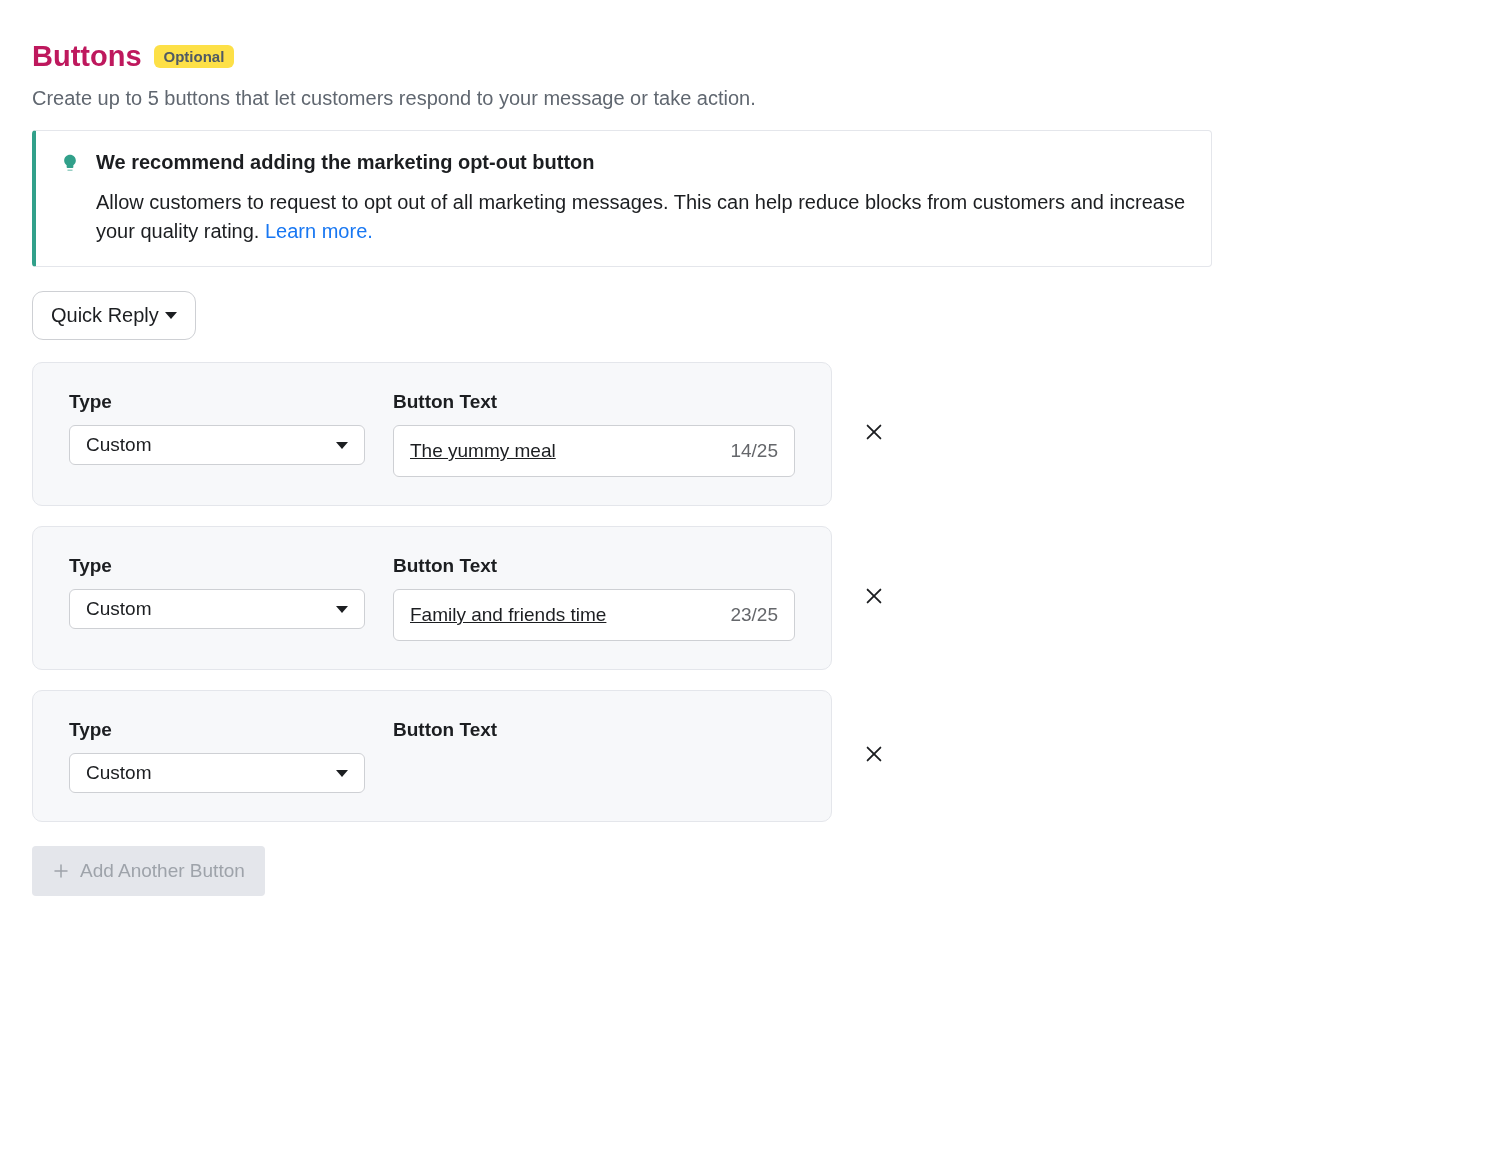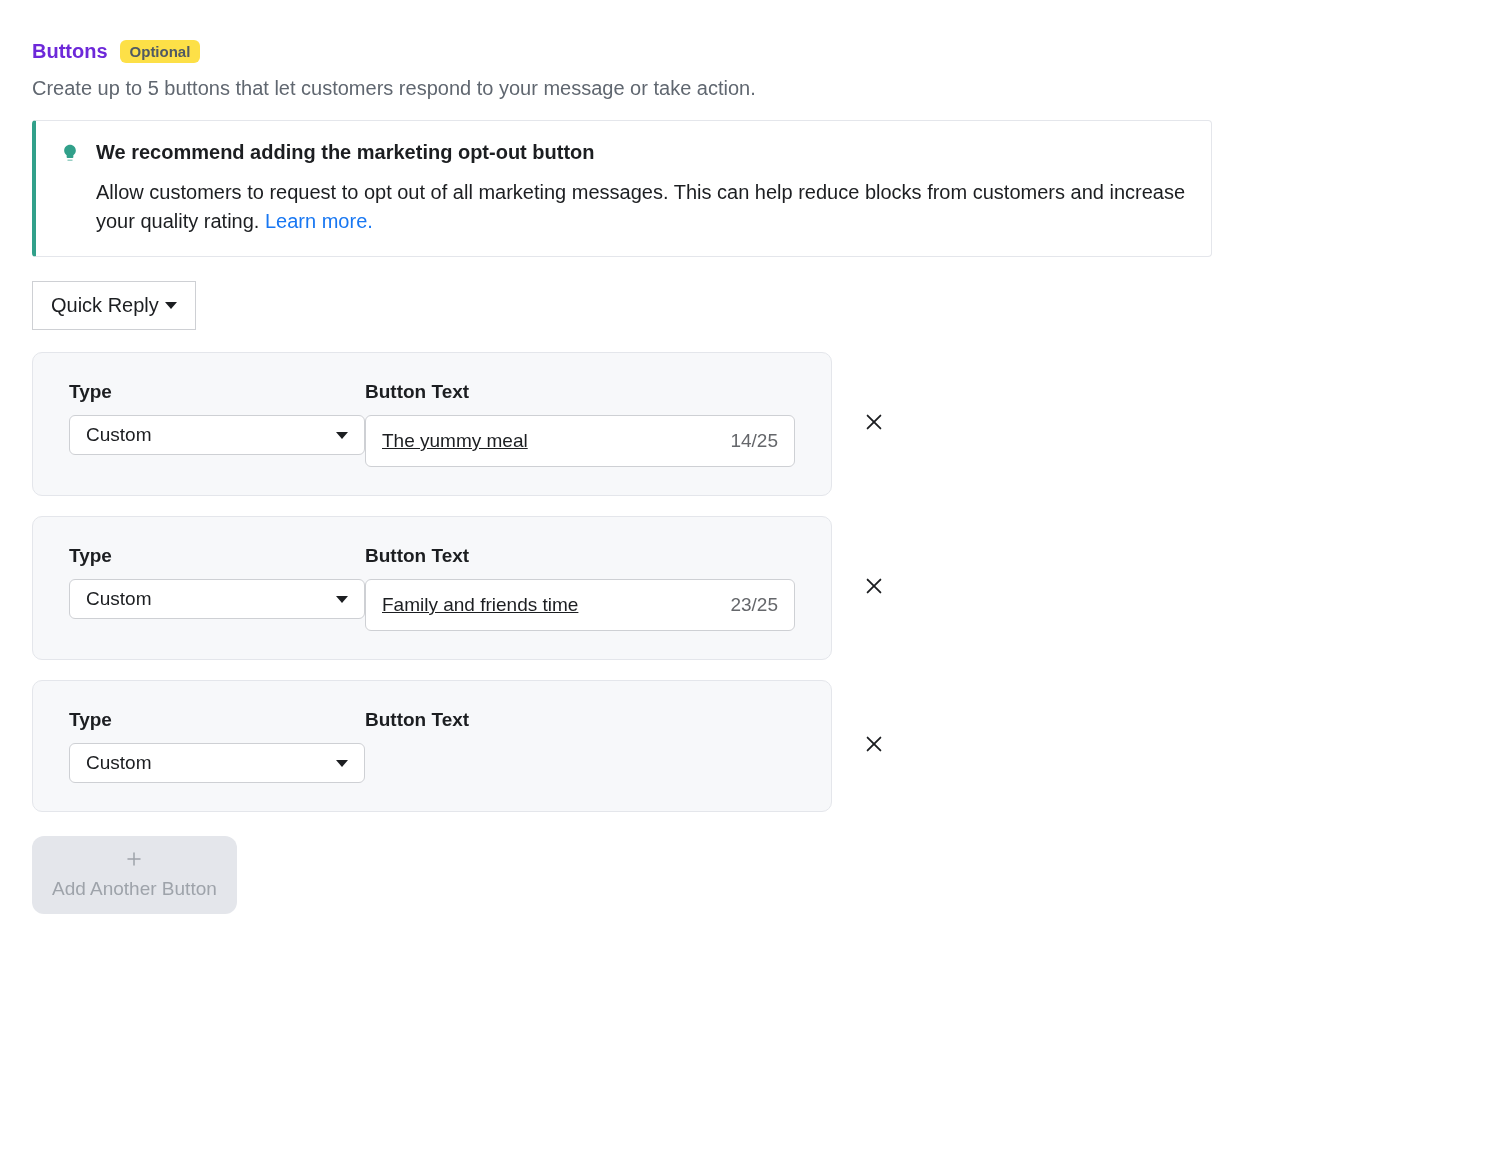--- a/index.html
+++ b/index.html
@@ -17,23 +17,23 @@
     .container {
       width: 1180px;
     }
     .header-row {
       display: flex;
       align-items: center;
       gap: 12px;
       margin-bottom: 14px;
     }
     .section-title {
-      font-size: 20px;
+      font-size: 29px;
       font-weight: 700;
-      color: #6d28d9;
+      color: #be185d;
     }
     .badge-optional {
       background: #fde047;
       color: #505a64;
       font-size: 15px;
       font-weight: 600;
       padding: 3px 10px;
       border-radius: 6px;
     }
     .section-desc {
@@ -74,21 +74,21 @@
     .tip-link {
       color: #1877f2;
       text-decoration: none;
       cursor: pointer;
     }
     .button-type-select {
       display: inline-flex;
       align-items: center;
       gap: 6px;
       border: 1px solid #ced0d4;
-      border-radius: 0;
+      border-radius: 11px;
       padding: 12px 18px;
       background: #ffffff;
       cursor: pointer;
       font-size: 20px;
       color: #1c1e21;
       margin-bottom: 22px;
     }
     .caret-down {
       width: 0;
       height: 0;
@@ -102,21 +102,21 @@
       gap: 28px;
       margin-bottom: 20px;
     }
     .button-card {
       background: #f7f8fa;
       border: 1px solid #e4e6eb;
       border-radius: 10px;
       padding: 28px 36px;
       width: 800px;
       display: flex;
-      gap: 0;
+      gap: 28px;
     }
     .field-col-type {
       width: 296px;
       display: flex;
       flex-direction: column;
     }
     .field-col-text {
       flex: 1;
       display: flex;
       flex-direction: column;
@@ -178,25 +178,24 @@
     }
     .add-button {
       display: inline-flex;
       align-items: center;
       gap: 10px;
       background: #e4e6eb;
       color: #9ea3aa;
       font-size: 19px;
       font-weight: 400;
       padding: 14px 20px;
-      border-radius: 12px;
+      border-radius: 4px;
       border: none;
       cursor: not-allowed;
       margin-top: 4px;
-      flex-direction: column;
     }
     .plus-icon {
       width: 18px;
       height: 18px;
     }
   </style>
 </head>
 <body>
 
 <div class="container">

